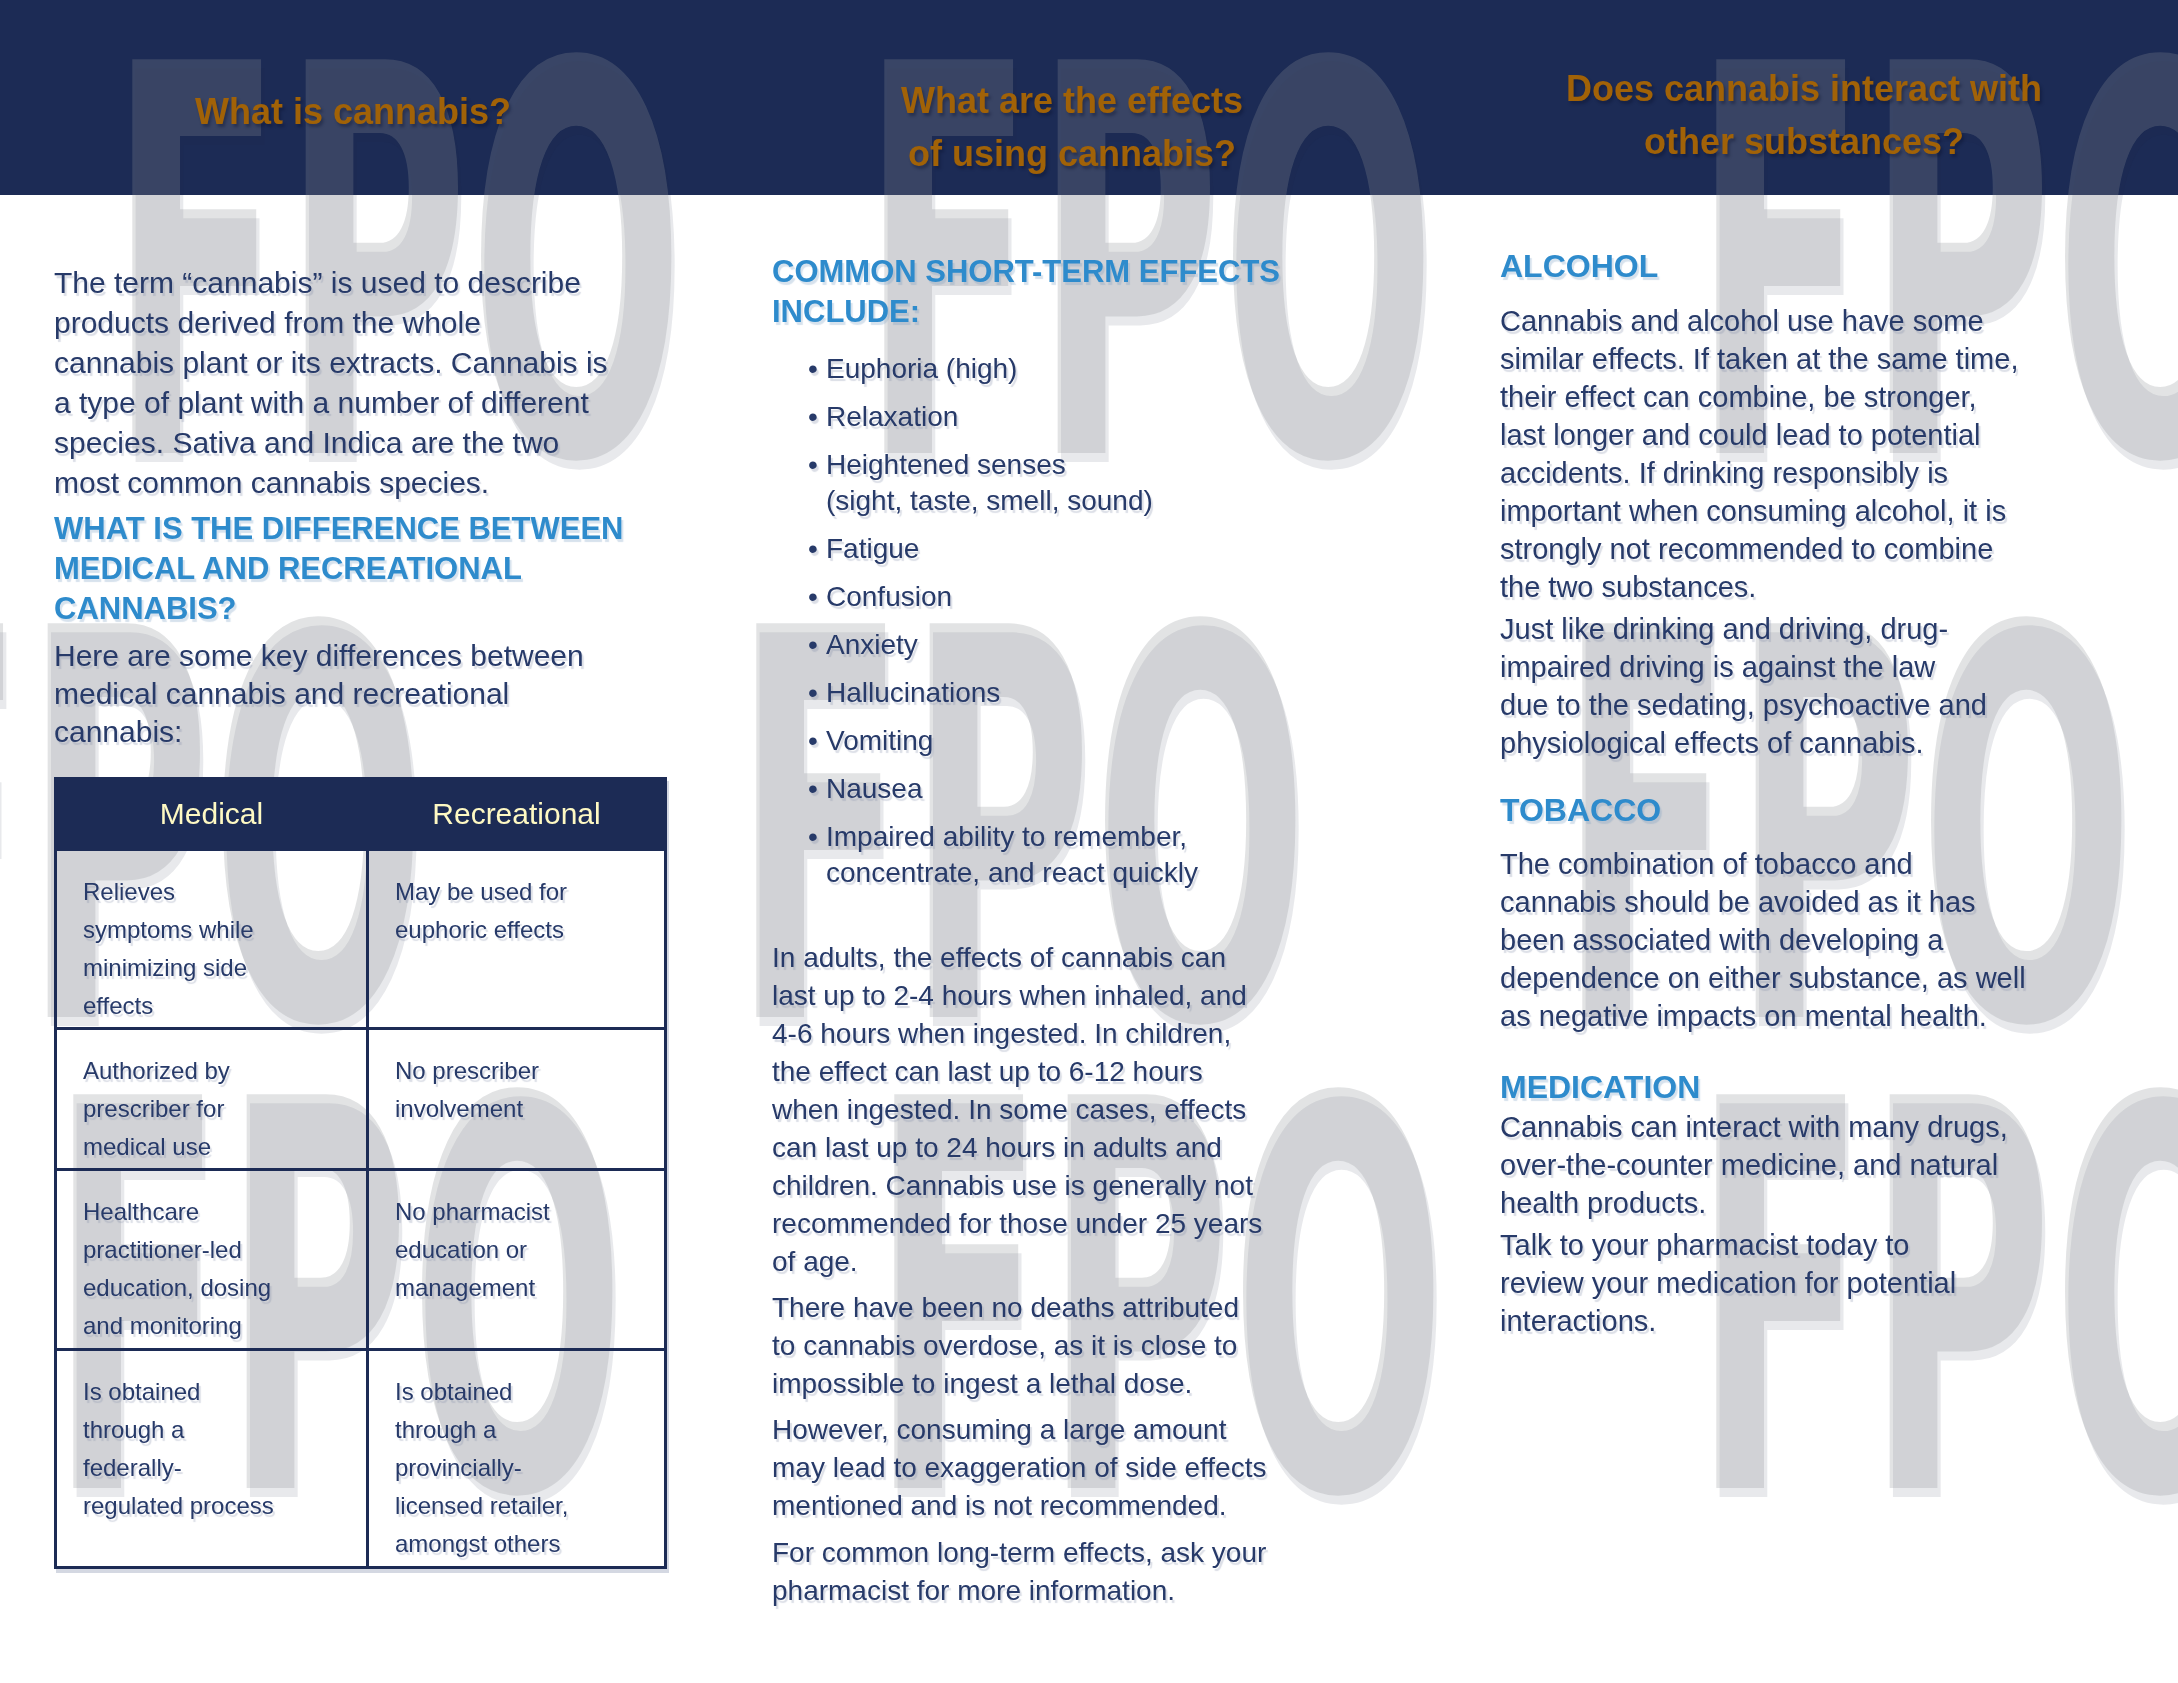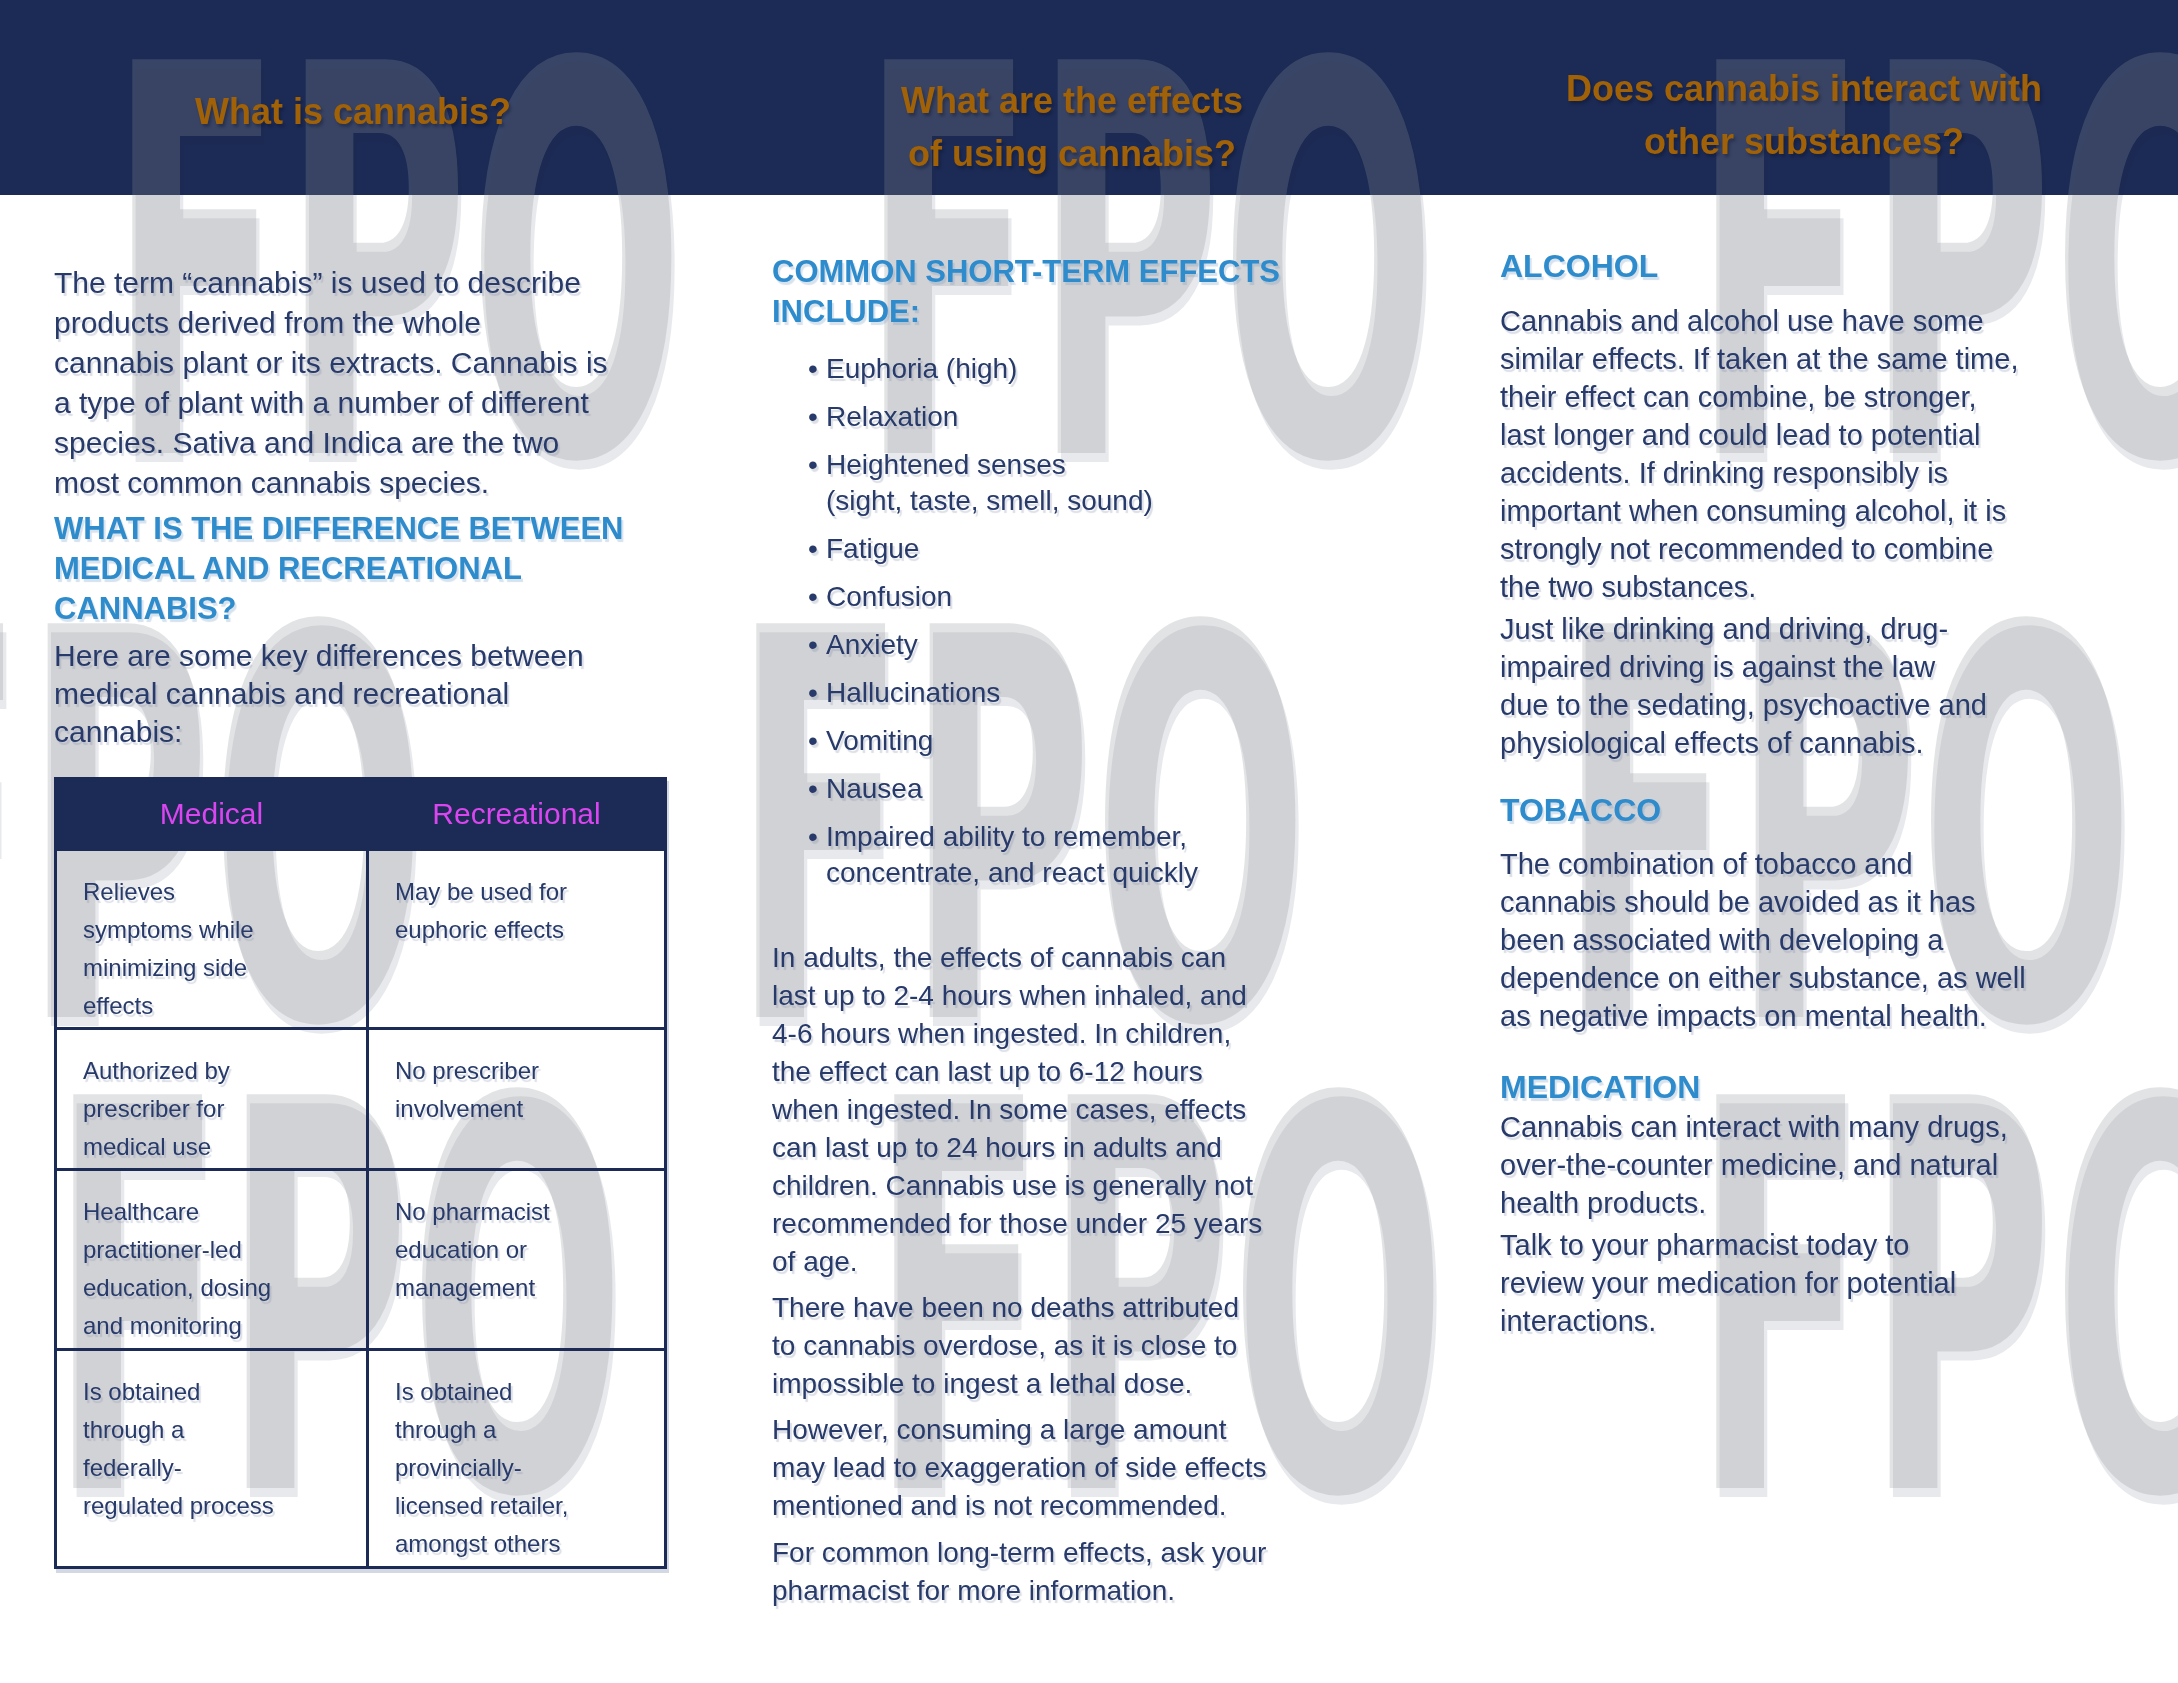--- a/index.html
+++ b/index.html
@@ -74,21 +74,21 @@
   .col3 .h3{margin-top:33px;}    .col3 .s3-p1{margin-top:2px;}
   .col3 .s3-p2{margin-top:4px;}
   
   table.cmp {
     border-collapse:collapse; margin-top:26px;
     width:610px; table-layout:fixed;
     box-shadow:2px 4px 0 rgba(160,168,190,0.45);
   }
   table.cmp col.c1{width:312px;} table.cmp col.c2{width:298px;}
   table.cmp th {
-    background:#1c2b55; color:#d946ef; font-weight:400;
+    background:#1c2b55; color:#fef9c3; font-weight:400;
     font-size:30px; height:66px; border:3px solid #1c2b55;
     text-align:center; vertical-align:middle;
   }
   table.cmp td {
     border:3px solid #1c2b55; vertical-align:top;
     font-size:24px; line-height:38px; white-space:pre;
     padding:22px 14px 2px 26px;
     text-shadow:2px 3px 1px rgba(125,135,165,0.28);
   }
   tr.r1{height:178px;} tr.r2{height:115px;} tr.r3{height:180px;} tr.r4{height:218px;}

